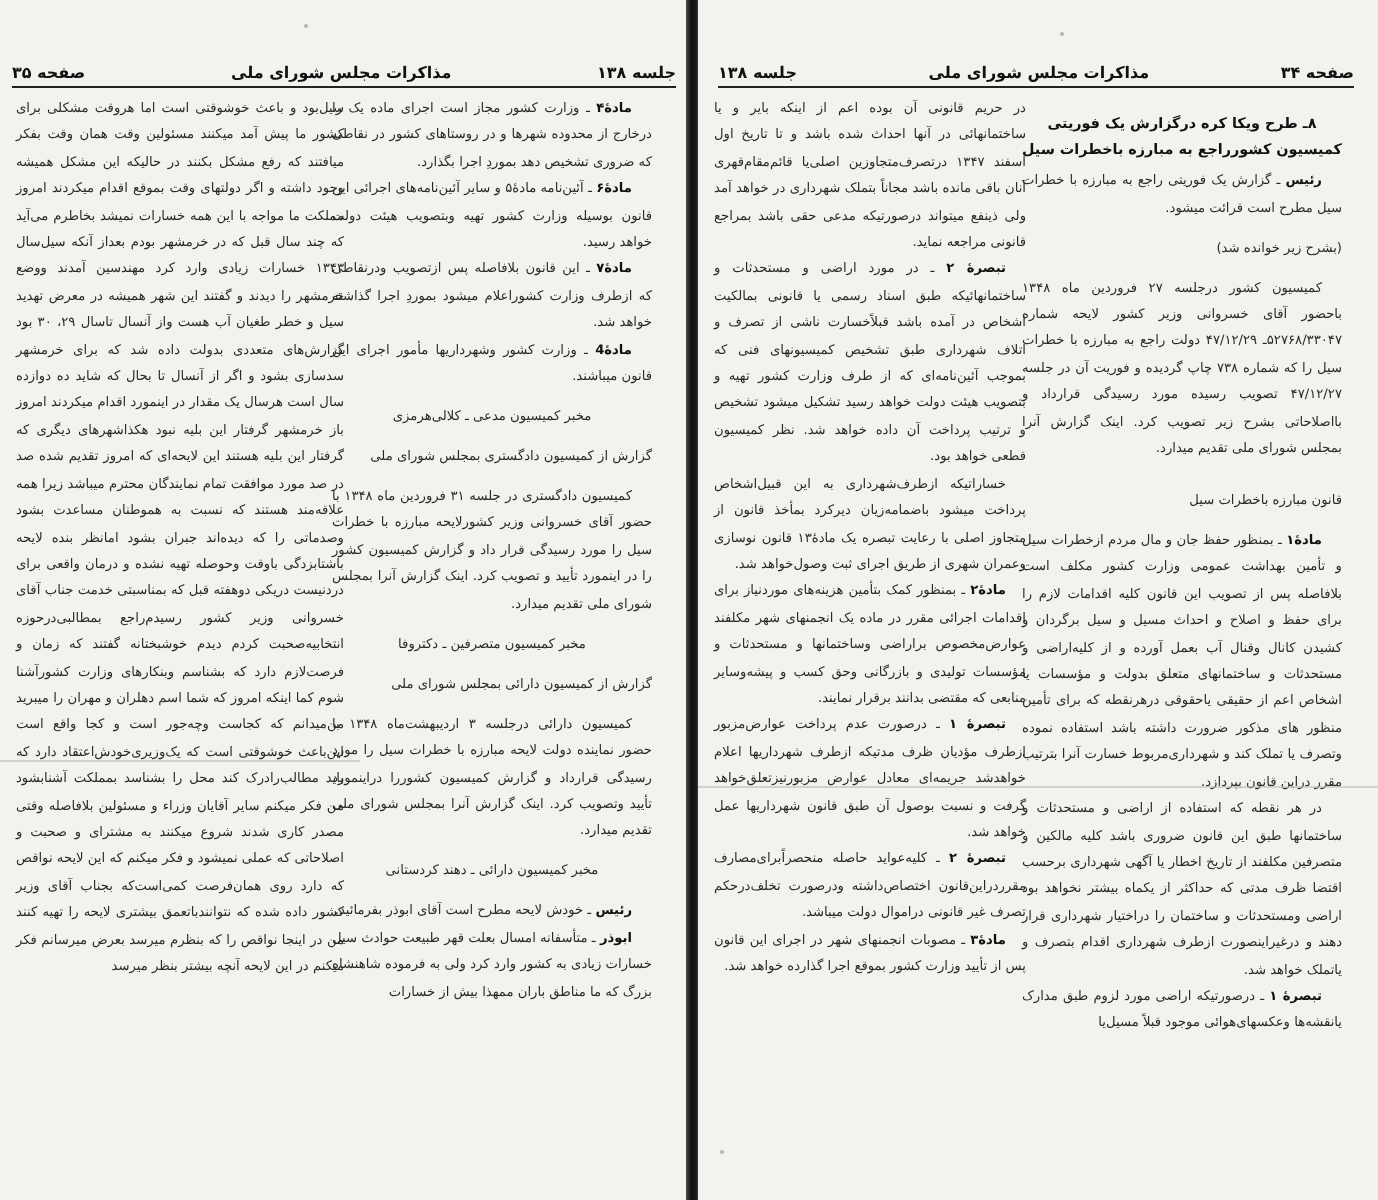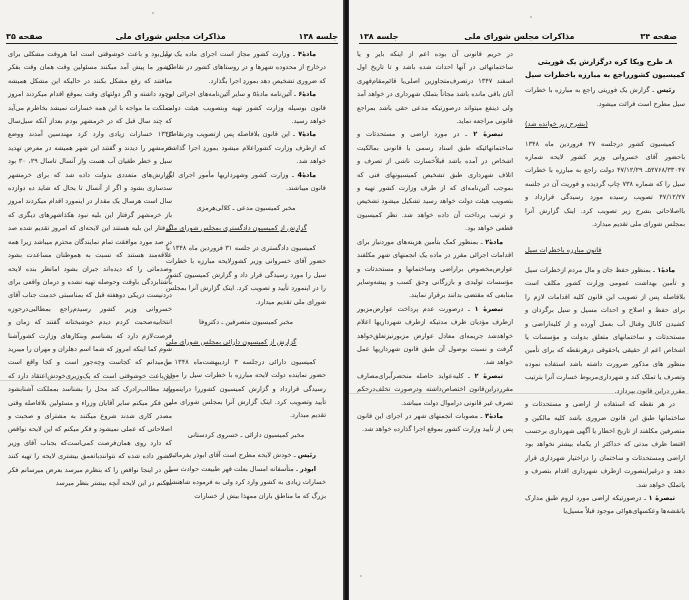--- a/index.html
+++ b/index.html
@@ -29,25 +29,25 @@
   }
   .page.right .running-head { left:10px; right:12px; }
   .rh-item { white-space:nowrap; }
   .col {
     position:absolute; top:48px; box-sizing:border-box;
     font-size:6.6px; line-height:13.4px; text-align:justify;
     color:#2a2a2a;
   }
   .page.left .col.c1 { right:18px; width:160px; }
   .page.left .col.c2 { right:172px; width:164px; }
-  .page.right .col.c1 { right:4px; width:160px; }
+  .page.right .col.c1 { right:18px; width:160px; }
   .page.right .col.c2 { right:176px; width:156px; }
   .para { margin:0 0 0 0; text-indent:10px; }
   .para.noindent { text-indent:0; }
-  .center { text-align:left; text-indent:0;text-decoration:underline; }
+  .center { text-align:right; text-indent:0; }
   .b { font-weight:bold; color:#111; }
   .title {
     font-weight:bold; font-size:7.2px; line-height:13px; text-align:center;
     color:#111; margin-bottom:3px;
   }
   .gap { height:6px; }
   .sig { text-align:center; text-indent:0; }
   .speck { position:absolute; width:2px; height:2px; background:#777; border-radius:1px; opacity:.5; }
   .rule-faint {
     position:absolute; height:1px; background:#bdbbb6; opacity:.6;
@@ -69,21 +69,21 @@
       <p class="para"><span class="b">مادهٔ۴</span> <span>ـ وزارت کشور مجاز است اجرای ماده یک را درخارج از محدوده شهرها و در روستاهای کشور در نقاطی که ضروری تشخیص دهد بموردِ اجرا بگذارد.</span></p>
       <p class="para"><span class="b">مادهٔ۶</span> <span>ـ آئین‌نامه مادهٔ۵ و سایر آئین‌نامه‌های اجرائی این قانون بوسیله وزارت کشور تهیه وبتصویب هیئت دولت خواهد رسید.</span></p>
       <p class="para"><span class="b">مادهٔ۷</span> <span>ـ این قانون بلافاصله پس ازتصویب ودرنقاطی که ازطرف وزارت کشوراعلام میشود بموردِ اجرا گذاشته خواهد شد.</span></p>
       <p class="para"><span class="b">مادهٔ4</span> <span>ـ وزارت کشور وشهرداریها مأمور اجرای این قانون میباشند.</span></p>
       <p class="sig">مخبر کمیسیون مدعی ـ کلالی‌هرمزی</p>
       <p class="center">گزارش از کمیسیون دادگستری بمجلس شورای ملی</p>
       <p class="para">کمیسیون دادگستری در جلسه ۳۱ فروردین ماه ۱۳۴۸ با حضور آقای خسروانی وزیر کشورلایحه مبارزه با خطرات سیل را مورد رسیدگی قرار داد و گزارش کمیسیون کشور را در اینمورد تأیید و تصویب کرد. اینک گزارش آنرا بمجلس شورای ملی تقدیم میدارد.</p>
       <p class="sig">مخبر کمیسیون متصرفین ـ دکتروفا</p>
       <p class="center">گزارش از کمیسیون دارائی بمجلس شورای ملی</p>
       <p class="para">کمیسیون دارائی درجلسه ۳ اردیبهشت‌ماه ۱۳۴۸ با حضور نماینده دولت لایحه مبارزه با خطرات سیل را مورد رسیدگی قرارداد و گزارش کمیسیون کشوررا دراینمورد تأیید وتصویب کرد. اینک گزارش آنرا بمجلس شورای ملی تقدیم میدارد.</p>
-      <p class="sig">مخبر کمیسیون دارائی ـ خسروی کردستانی</p>
+      <p class="sig">مخبر کمیسیون دارائی ـ دهند کردستانی</p>
       <p class="para"><span class="b">رئیس</span> <span>ـ خودش لایحه مطرح است آقای ابوذر بفرمائید.</span></p>
       <p class="para"><span class="b">ابوذر</span> <span>ـ متأسفانه امسال بعلت قهر طبیعت حوادث سیل خسارات زیادی به کشور وارد کرد ولی به فرموده شاهنشاه بزرگ که ما مناطق باران ممهذا بیش از خسارات</span></p>
     </div>
 
     <div class="col c2">
       <p class="para noindent">سیل‌بود و باعث خوشوقتی است اما هروقت مشکلی برای کشور ما پیش آمد میکنند مسئولین وقت همان وقت بفکر میافتند که رفع مشکل بکنند در حالیکه این مشکل همیشه وجود داشته و اگر دولتهای وقت بموقع اقدام میکردند امروز مملکت ما مواجه با این همه خسارات نمیشد بخاطرم می‌آید که چند سال قبل که در خرمشهر بودم بعداز آنکه سیل‌سال ۱۳۴۳ خسارات زیادی وارد کرد مهندسین آمدند ووضع خرمشهر را دیدند و گفتند این شهر همیشه در معرض تهدید سیل و خطر طغیان آب هست واز آنسال تاسال ۲۹، ۳۰ بود گزارش‌های متعددی بدولت داده شد که برای خرمشهر سدسازی بشود و اگر از آنسال تا بحال که شاید ده دوازده سال است هرسال یک مقدار در اینمورد اقدام میکردند امروز باز خرمشهر گرفتار این بلیه نبود هکذاشهرهای دیگری که گرفتار این بلیه هستند این لایحه‌ای که امروز تقدیم شده صد در صد مورد موافقت تمام نمایندگان محترم میباشد زیرا همه علاقه‌مند هستند که نسبت به هموطنان مساعدت بشود وصدماتی را که دیده‌اند جبران بشود امانظر بنده لایحه باشتابزدگی باوقت وحوصله تهیه نشده و درمان واقعی برای دردنیست دریکی دوهفته قبل که بمناسبتی خدمت جناب آقای خسروانی وزیر کشور رسیدم‌راجع بمطالبی‌درحوزه انتخابیه‌صحبت کردم دیدم خوشبختانه گفتند که زمان و فرصت‌لازم دارد که بشناسم وبنکارهای وزارت کشورآشنا شوم کما اینکه امروز که شما اسم دهلران و مهران را میبرید من‌میدانم که کجاست وچه‌جور است و کجا واقع است این‌باعث خوشوقتی است که یک‌وزیری‌خودش‌اعتقاد دارد که باید مطالب‌رادرک کند محل را بشناسد بمملکت آشنابشود من فکر میکنم سایر آقایان وزراء و مسئولین بلافاصله وقتی مصدر کاری شدند شروع میکنند به مشترای و صحبت و اصلاحاتی که عملی نمیشود و فکر میکنم که این لایحه نواقص که دارد روی همان‌فرصت کمی‌است‌که بجناب آقای وزیر کشور داده شده که نتوانندباتعمق بیشتری لایحه را تهیه کنند من در اینجا نواقص را که بنظرم میرسد بعرض میرسانم فکر میکنم در این لایحه آنچه بیشتر بنظر میرسد</p>
     </div>
   </div>
 
   <div class="gutter"></div>
@@ -103,20 +103,21 @@
       <div class="gap"></div>
       <p class="center">قانون مبارزه باخطرات سیل</p>
       <p class="para"><span class="b">مادهٔ۱</span> <span>ـ بمنظور حفظ جان و مال مردم ازخطرات سیل و تأمین بهداشت عمومی وزارت کشور مکلف است بلافاصله پس از تصویب این قانون کلیه اقدامات لازم را برای حفظ و اصلاح و احداث مسیل و سیل برگردان و کشیدن کانال وقنال آب بعمل آورده و از کلیه‌اراضی و مستحدثات و ساختمانهای متعلق بدولت و مؤسسات یا اشخاص اعم از حقیقی یاحقوقی درهرنقطه که برای تأمین منظور های مذکور ضرورت داشته باشد استفاده نموده وتصرف یا تملک کند و شهرداری‌مربوط خسارت آنرا بترتیب مقرر دراین قانون بپردازد.</span></p>
       <p class="para">در هر نقطه که استفاده از اراضی و مستحدثات و ساختمانها طبق این قانون ضروری باشد کلیه مالکین و متصرفین مکلفند از تاریخ اخطار یا آگهی شهرداری برحسب اقتضا ظرف مدتی که حداکثر از یکماه بیشتر نخواهد بود اراضی ومستحدثات و ساختمان را دراختیار شهرداری قرار دهند و درغیراینصورت ازطرف شهرداری اقدام بتصرف و یاتملک خواهد شد.</p>
       <p class="para"><span class="b">تبصرهٔ ۱</span> <span>ـ درصورتیکه اراضی مورد لزوم طبق مدارک یانقشه‌ها وعکسهای‌هوائی موجود قبلاً مسیل‌یا</span></p>
     </div>
 
     <div class="col c2">
       <p class="para noindent">در حریم قانونی آن بوده اعم از اینکه بایر و یا ساختمانهائی در آنها احداث شده باشد و تا تاریخ اول اسفند ۱۳۴۷ درتصرف‌متجاوزین اصلی‌یا قائم‌مقام‌قهری آنان باقی مانده باشد مجاناً بتملک شهرداری در خواهد آمد ولی ذینفع میتواند درصورتیکه مدعی حقی باشد بمراجع قانونی مراجعه نماید.</p>
       <p class="para"><span class="b">تبصرهٔ ۲</span> <span>ـ در مورد اراضی و مستحدثات و ساختمانهائیکه طبق اسناد رسمی یا قانونی بمالکیت اشخاص در آمده باشد قبلاًخسارت ناشی از تصرف و اتلاف شهرداری طبق تشخیص کمیسیونهای فنی که بموجب آئین‌نامه‌ای که از طرف وزارت کشور تهیه و بتصویب هیئت دولت خواهد رسید تشکیل میشود تشخیص و ترتیب پرداخت آن داده خواهد شد. نظر کمیسیون قطعی خواهد بود.</span></p>
+      <p class="para">خساراتیکه ازطرف‌شهرداری به این قبیل‌اشخاص پرداخت میشود باضمامه‌زیان دیرکرد بمأخذ قانون از متجاوز اصلی با رعایت تبصره یک مادهٔ۱۳ قانون نوسازی وعمران شهری از طریق اجرای ثبت وصول‌خواهد شد.</p>
       <p class="para"><span class="b">مادهٔ۲</span> <span>ـ بمنظور کمک بتأمین هزینه‌های موردنیاز برای اقدامات اجرائی مقرر در ماده یک انجمنهای شهر مکلفند عوارض‌مخصوص براراضی وساختمانها و مستحدثات و مؤسسات تولیدی و بازرگانی وحق کسب و پیشه‌وسایر منابعی که مقتضی بدانند برقرار نمایند.</span></p>
       <p class="para"><span class="b">تبصرهٔ ۱</span> <span>ـ درصورت عدم پرداخت عوارض‌مزبور ازطرف مؤدیان ظرف مدتیکه ازطرف شهرداریها اعلام خواهدشد جریمه‌ای معادل عوارض مزبورنیزتعلق‌خواهد گرفت و نسبت بوصول آن طبق قانون شهرداریها عمل خواهد شد.</span></p>
       <p class="para"><span class="b">تبصرهٔ ۲</span> <span>ـ کلیه‌عواید حاصله منحصراًبرای‌مصارف مقرردراین‌قانون اختصاص‌داشته ودرصورت تخلف‌درحکم تصرف غیر قانونی دراموال دولت میباشد.</span></p>
       <p class="para"><span class="b">مادهٔ۳</span> <span>ـ مصوبات انجمنهای شهر در اجرای این قانون پس از تأیید وزارت کشور بموقع اجرا گذارده خواهد شد.</span></p>
     </div>
   </div>
 
   <div class="rule-faint" style="left:0;top:380px;width:180px;"></div>
   <div class="rule-faint" style="left:349px;top:393px;width:340px;"></div>
   <div class="speck" style="left:152px;top:12px;"></div>

